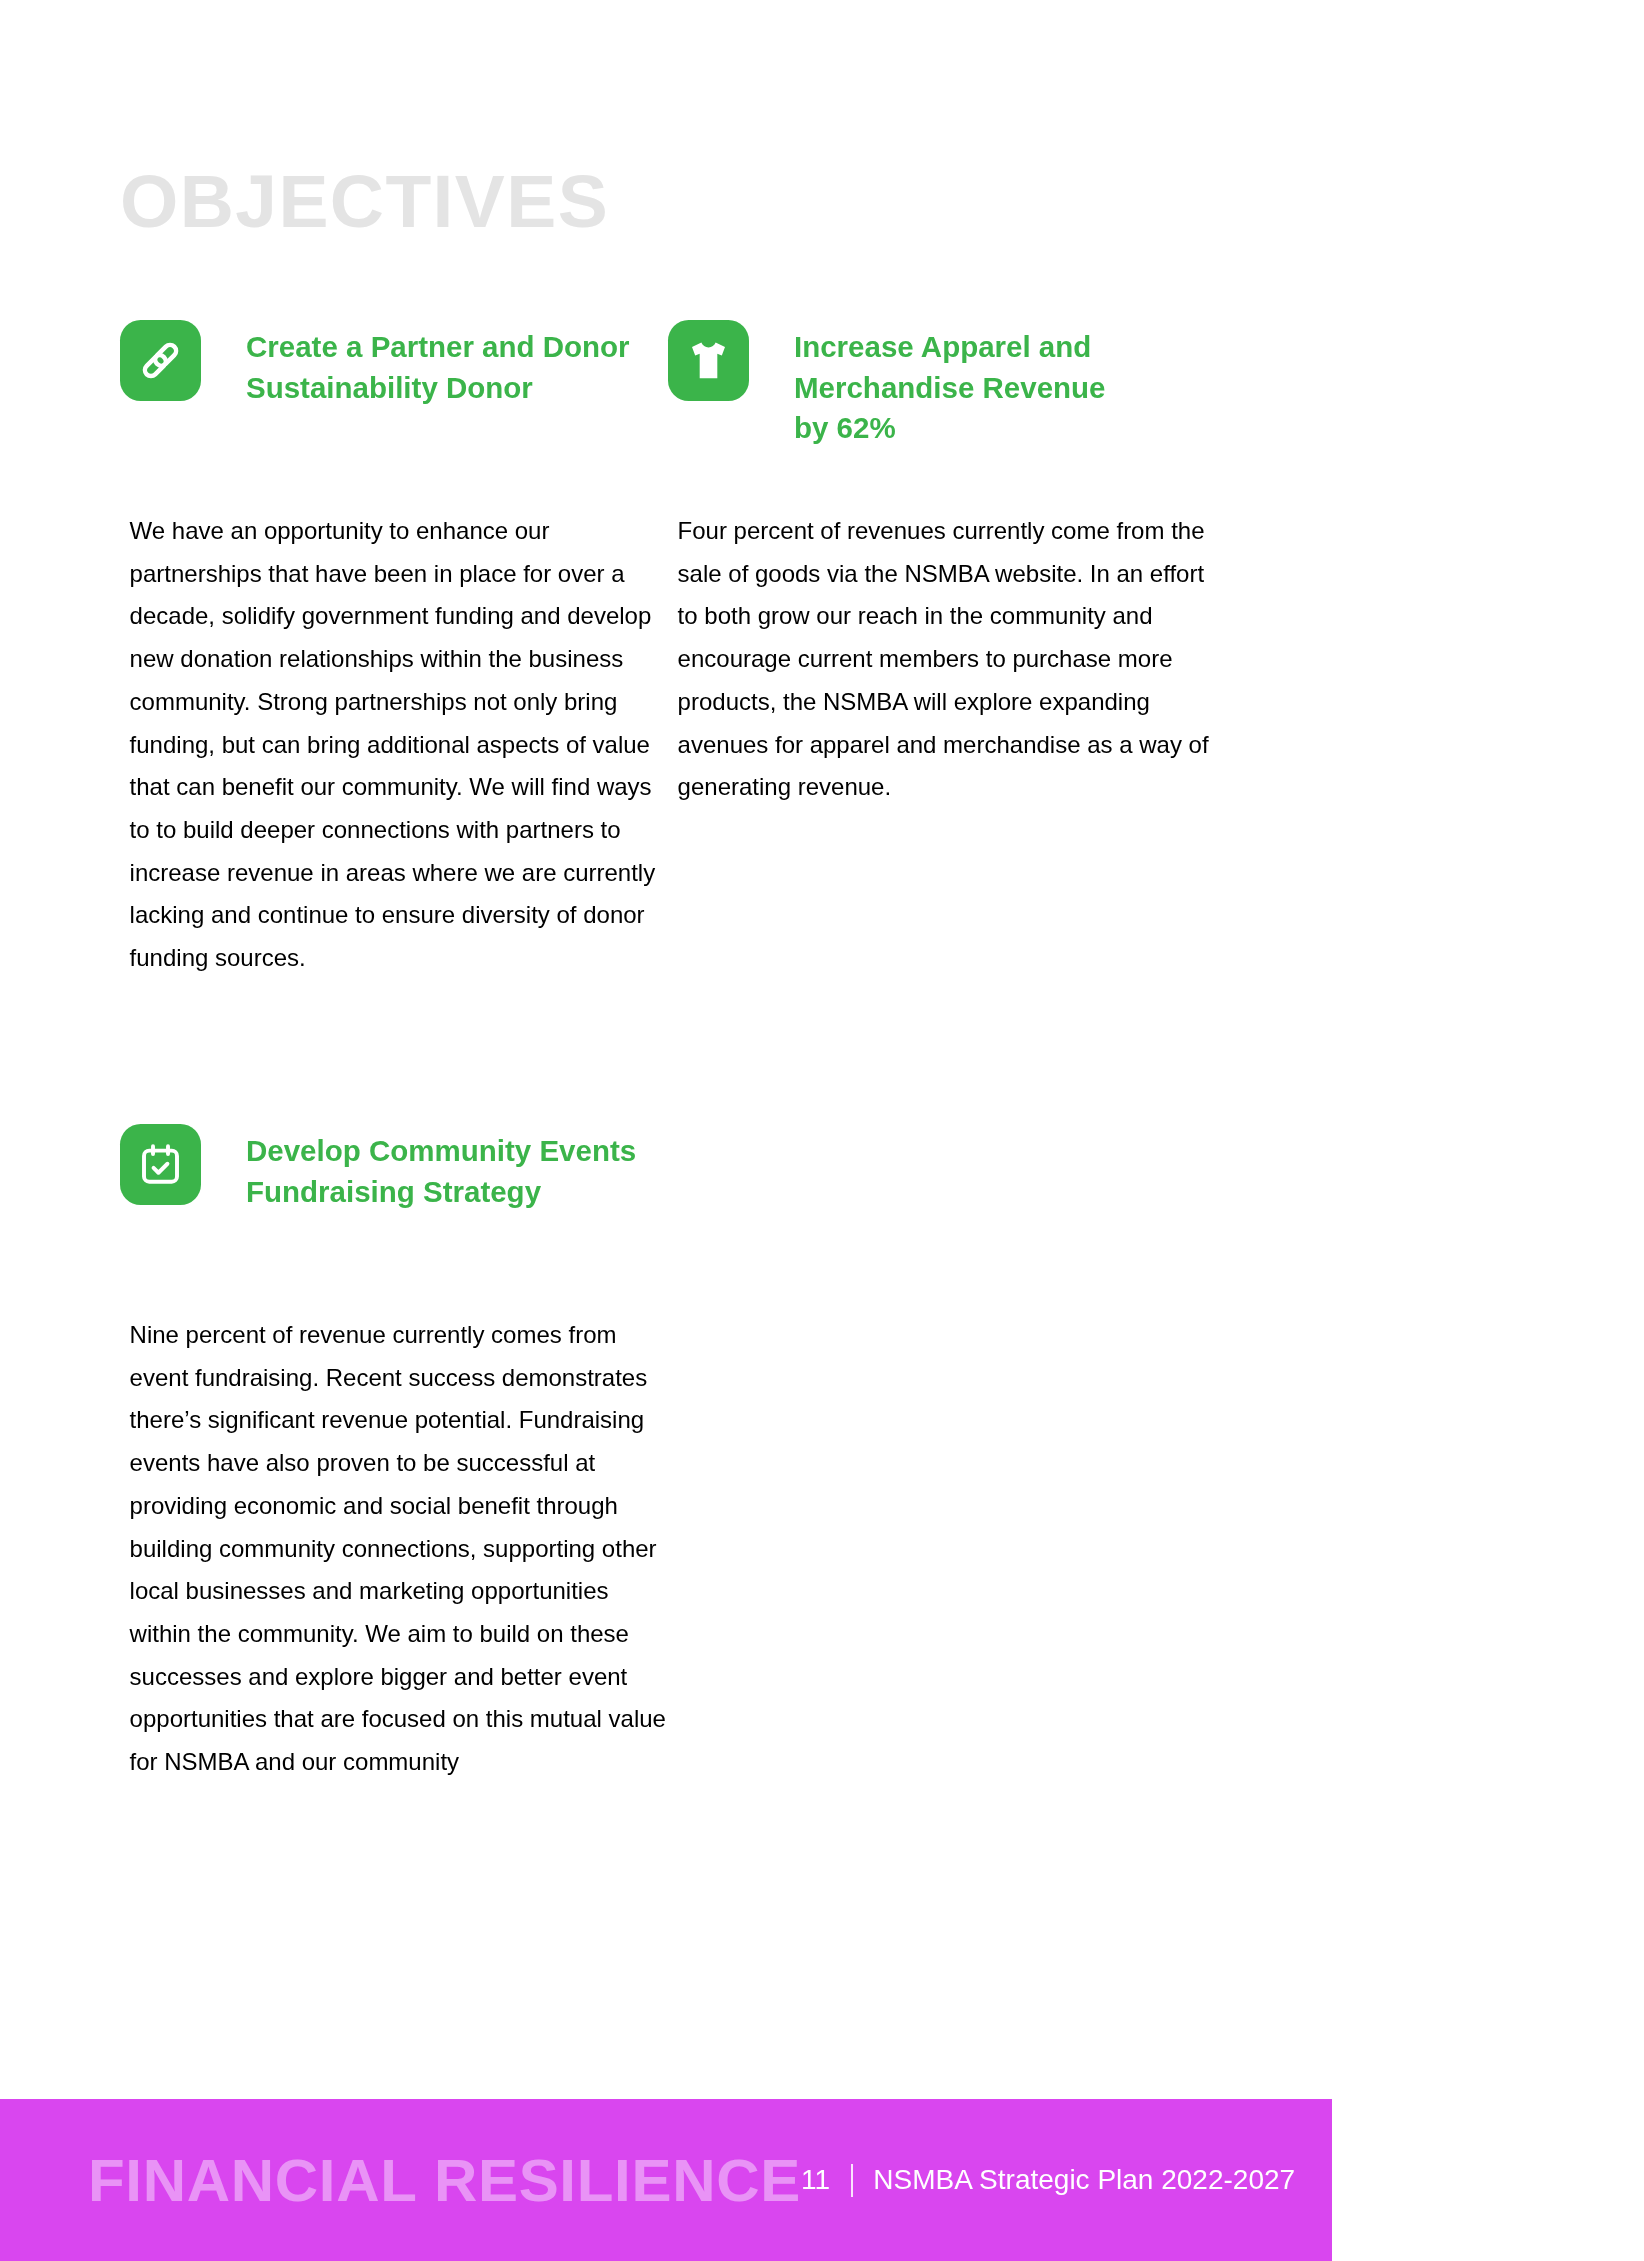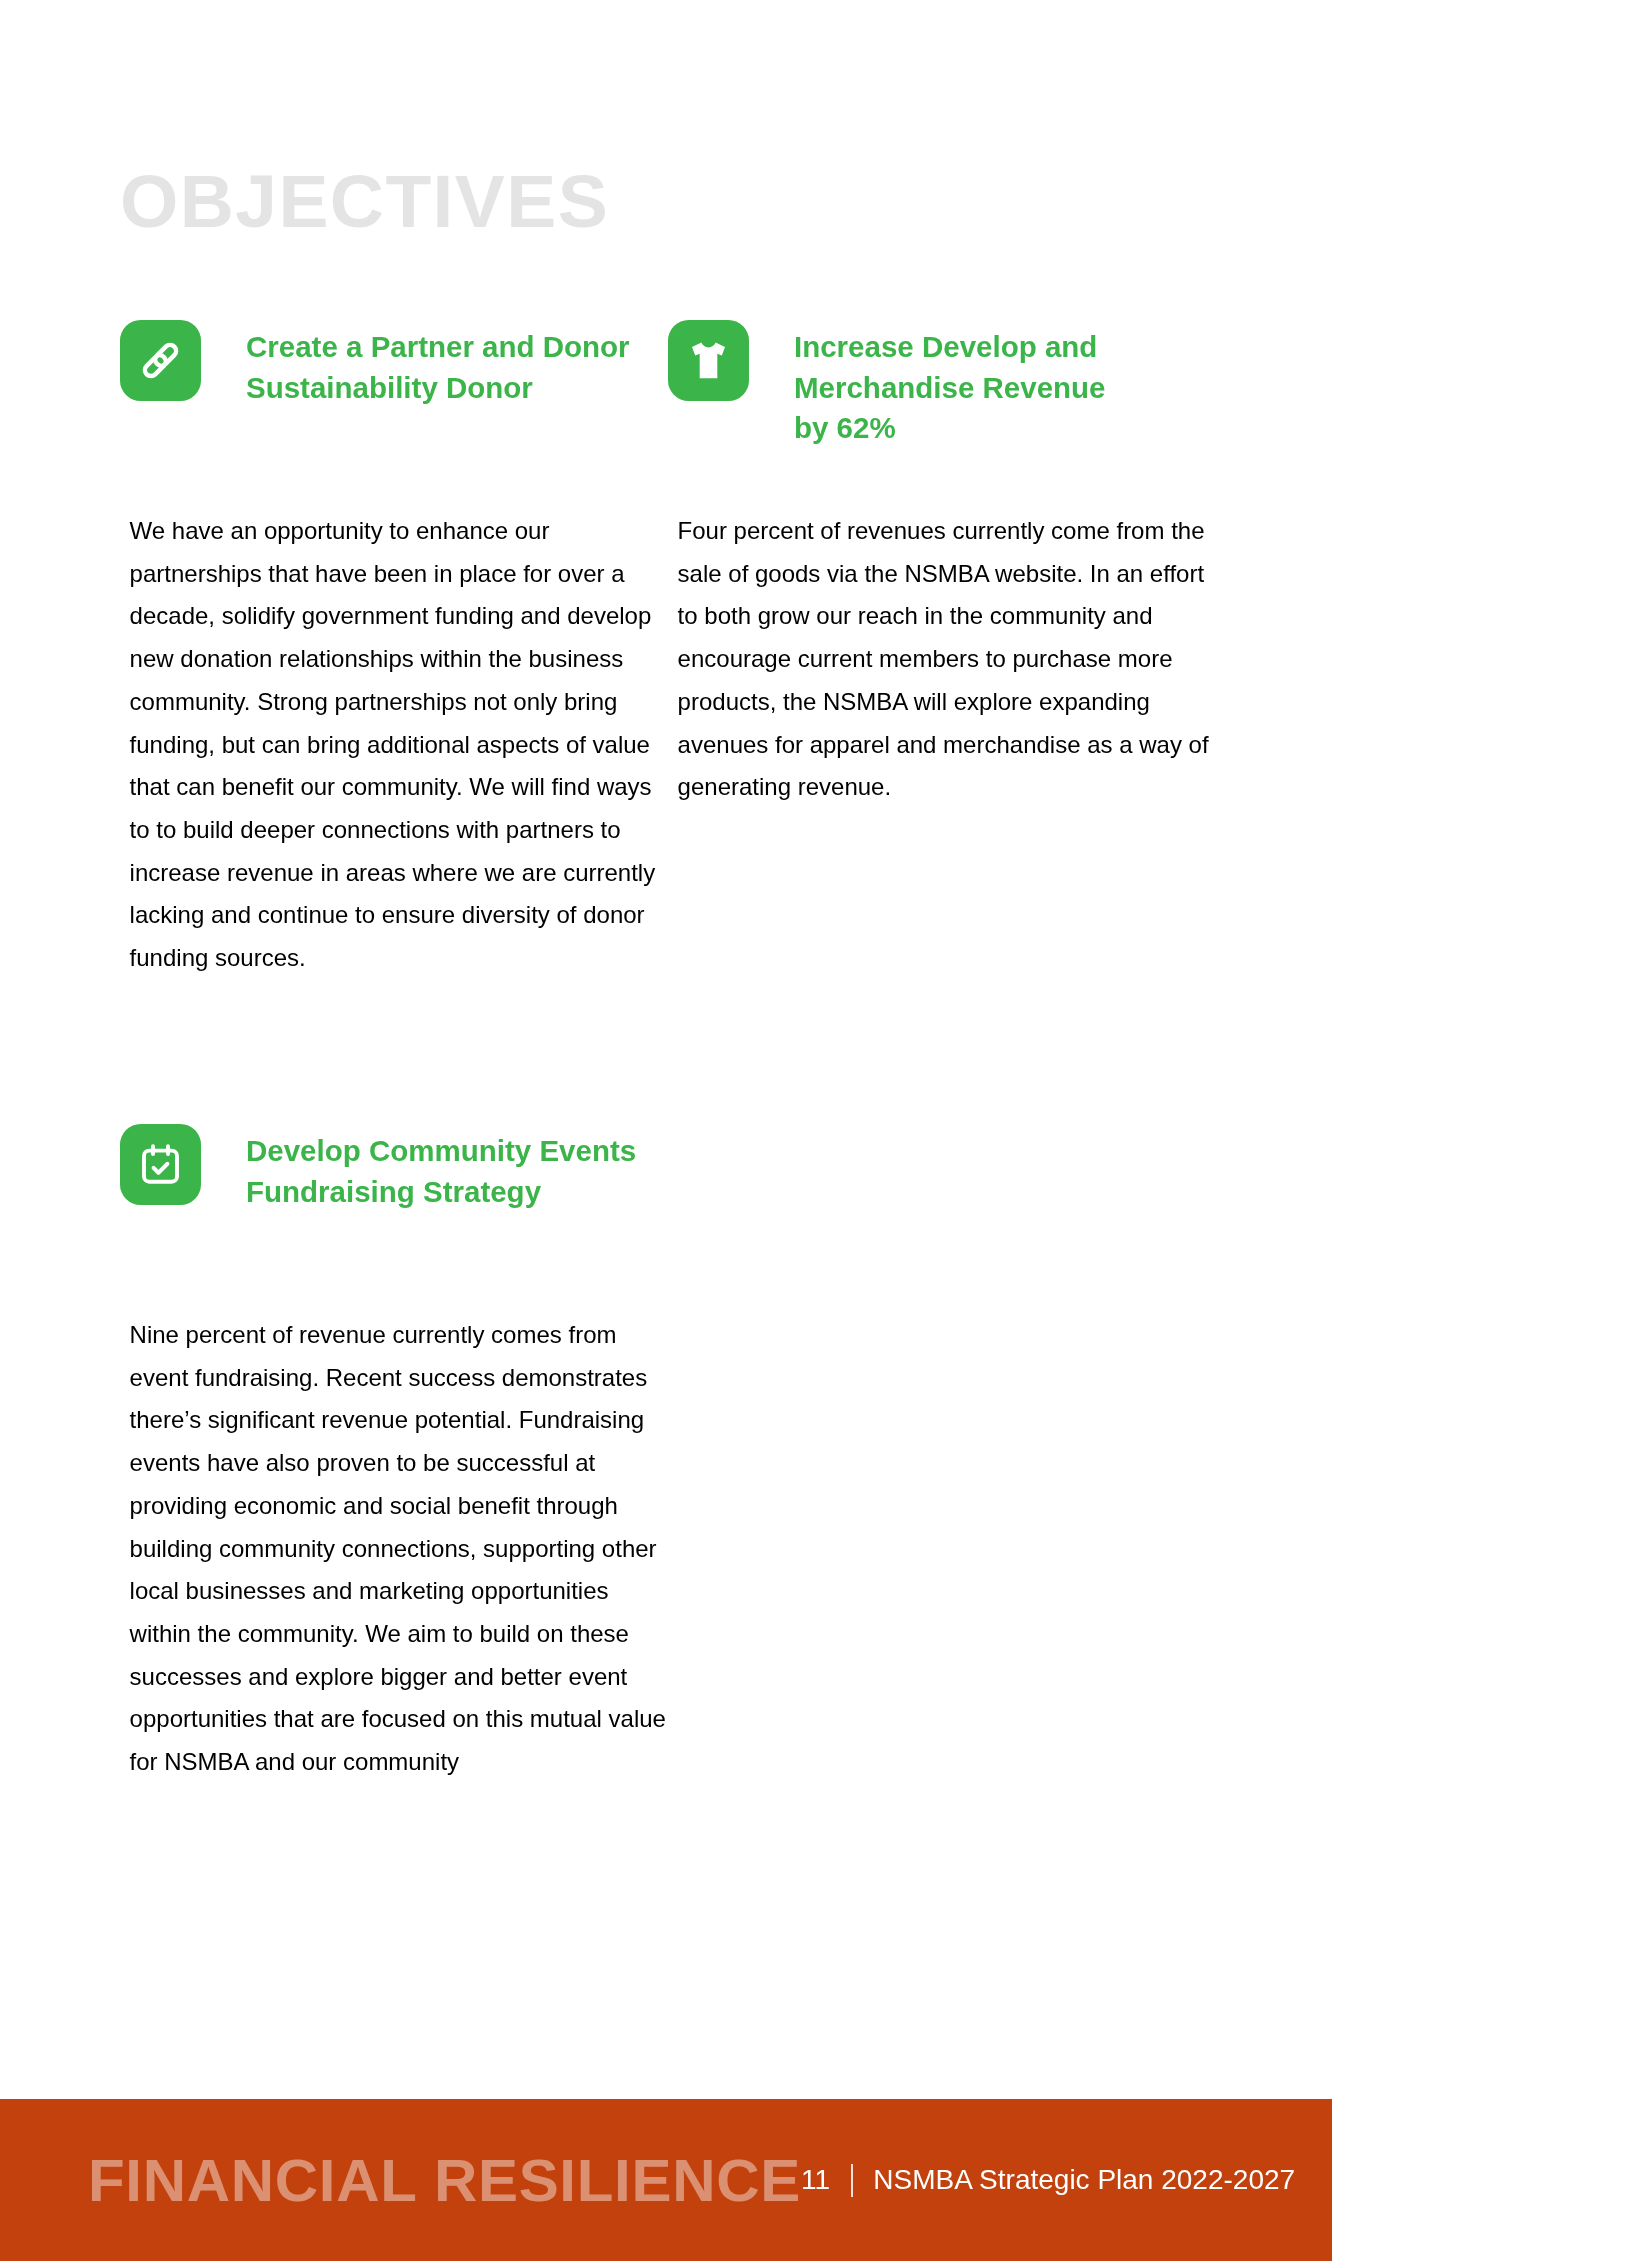--- a/index.html
+++ b/index.html
@@ -62,21 +62,21 @@
   .obj-title .line { display: block; }
   .obj-body {
     font-size: 24px;
     line-height: 1.78;
     color: #000000;
     padding-left: 9.6px;
     max-width: 644px;
   }
   .footer {
     height: 162px;
-    background: #c2410c;
+    background: #d946ef;
     display: flex;
     align-items: center;
     justify-content: space-between;
     padding: 0 64px 0 88px;
     text-align: center;
   }
   .footer-title {
     font-size: 60px;
     font-weight: bold;
     color: rgba(255, 255, 255, 0.42);
@@ -152,21 +152,21 @@
       <div class="col">
 
         <div class="objective">
           <div class="obj-header">
             <span class="icon-box">
               <svg viewBox="0 0 24 24" fill="#ffffff">
                 <path d="M8.2 2.4 C8.8 4.0 10.3 5.0 12 5.0 C13.7 5.0 15.2 4.0 15.8 2.4 L20.8 4.8 L19.1 9.3 L16.7 8.4 L16.7 21.4 L7.3 21.4 L7.3 8.4 L4.9 9.3 L3.2 4.8 Z"></path>
               </svg>
             </span>
             <h2 class="obj-title">
-              <span class="line">Increase Develop and</span>
+              <span class="line">Increase Apparel and</span>
               <span class="line">Merchandise Revenue</span>
               <span class="line">by 62%</span>
             </h2>
           </div>
           <p class="obj-body">Four percent of revenues currently come from the sale of goods via the NSMBA website. In an effort to both grow our reach in the community and encourage current members to purchase more products, the NSMBA will explore expanding avenues for apparel and merchandise as a way of generating revenue.</p>
         </div>
 
       </div>
 
     </div>

